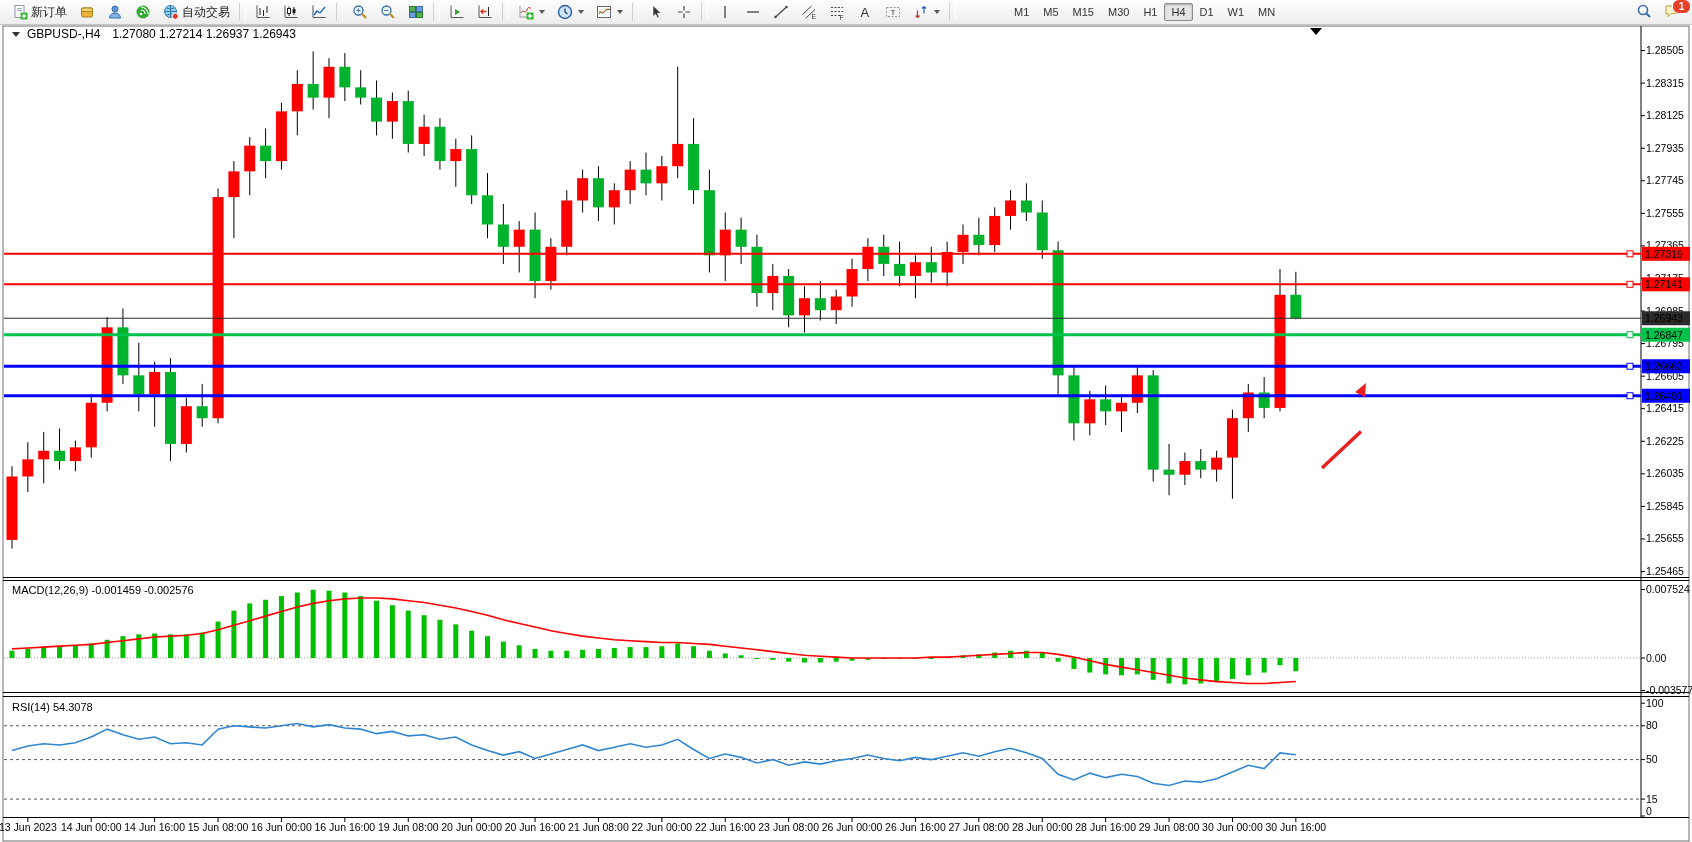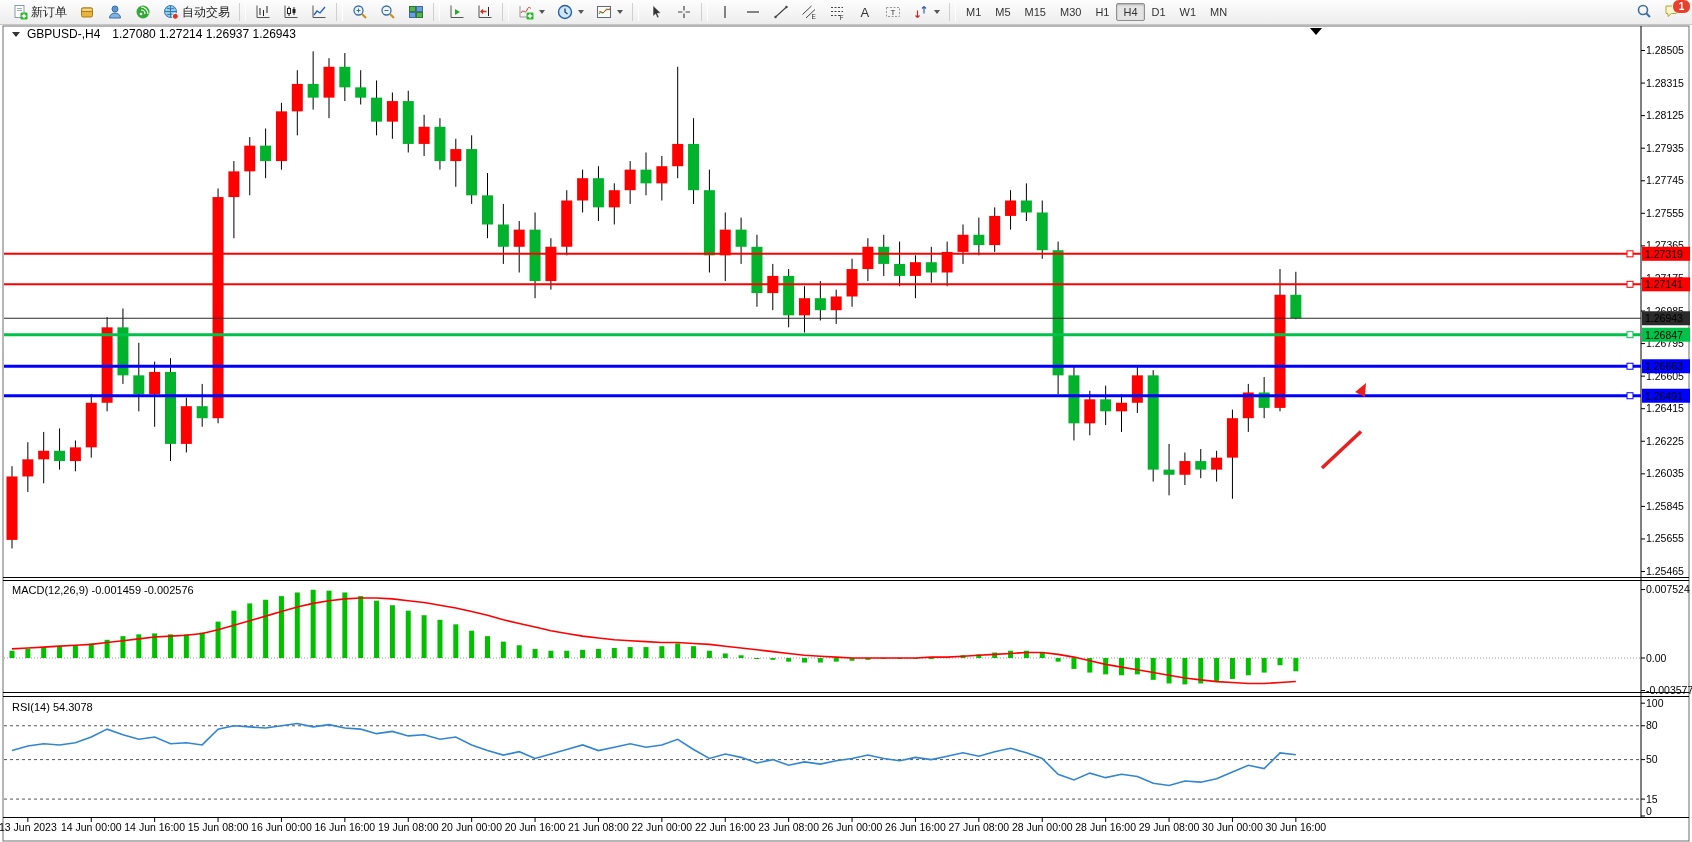--- a/index.html
+++ b/index.html
@@ -267,21 +267,21 @@
           <span>
             <svg width="16" height="16" viewBox="0 0 16 16">
               <path d="M4.5 13.5v-7m0 7l-2-2m2 2l2-2" stroke="#c03030" fill="none" stroke-width="1.2"></path>
               <path d="M11 2.5v7m0-7L9 4.5m2-2l2 2" stroke="#3060c0" fill="none" stroke-width="1.2"></path>
             </svg>
           </span>
           <span class="caret"></span>
         </span>
         <span class="tsep"></span>
       </span>
-  <span id="tb-timeframes" style="display:flex;align-items:flex-start;">
+  <span id="tb-timeframes" style="display:flex;align-items:flex-start;margin-left:48px;">
         <span class="tf">M1</span>
         <span class="tf">M5</span>
         <span class="tf">M15</span>
         <span class="tf">M30</span>
         <span class="tf">H1</span>
         <span class="tf active">H4</span>
         <span class="tf">D1</span>
         <span class="tf">W1</span>
         <span class="tf">MN</span>
       </span>

